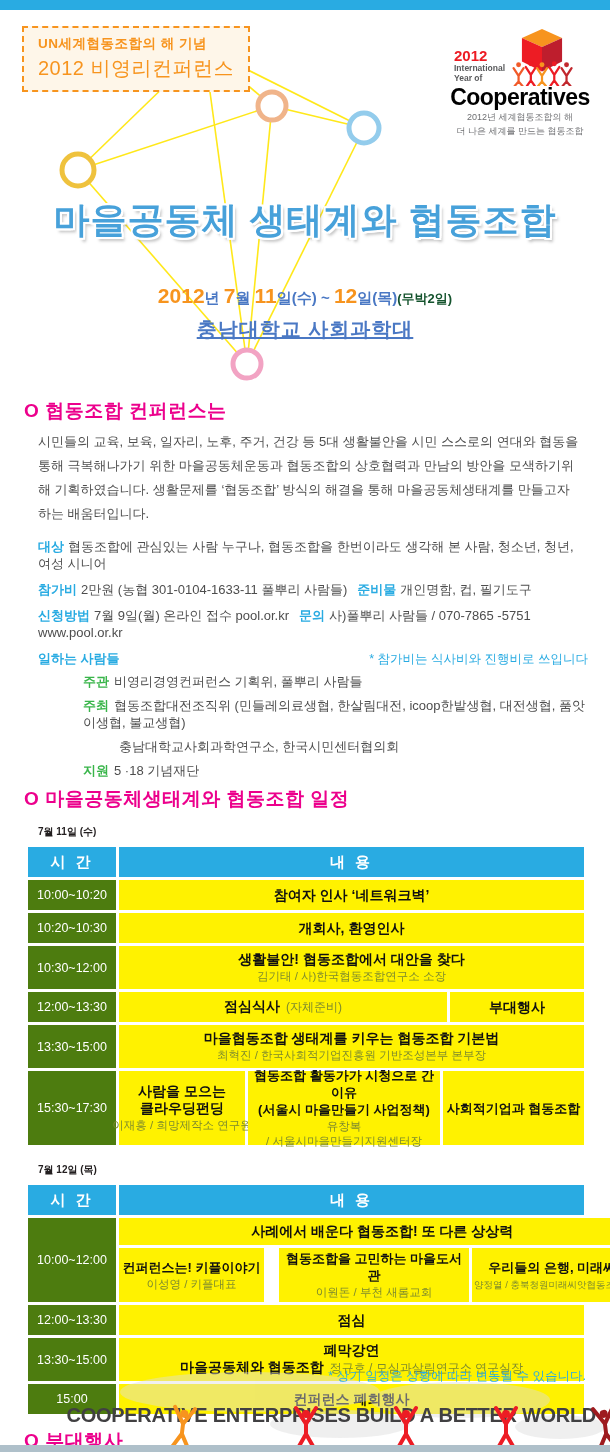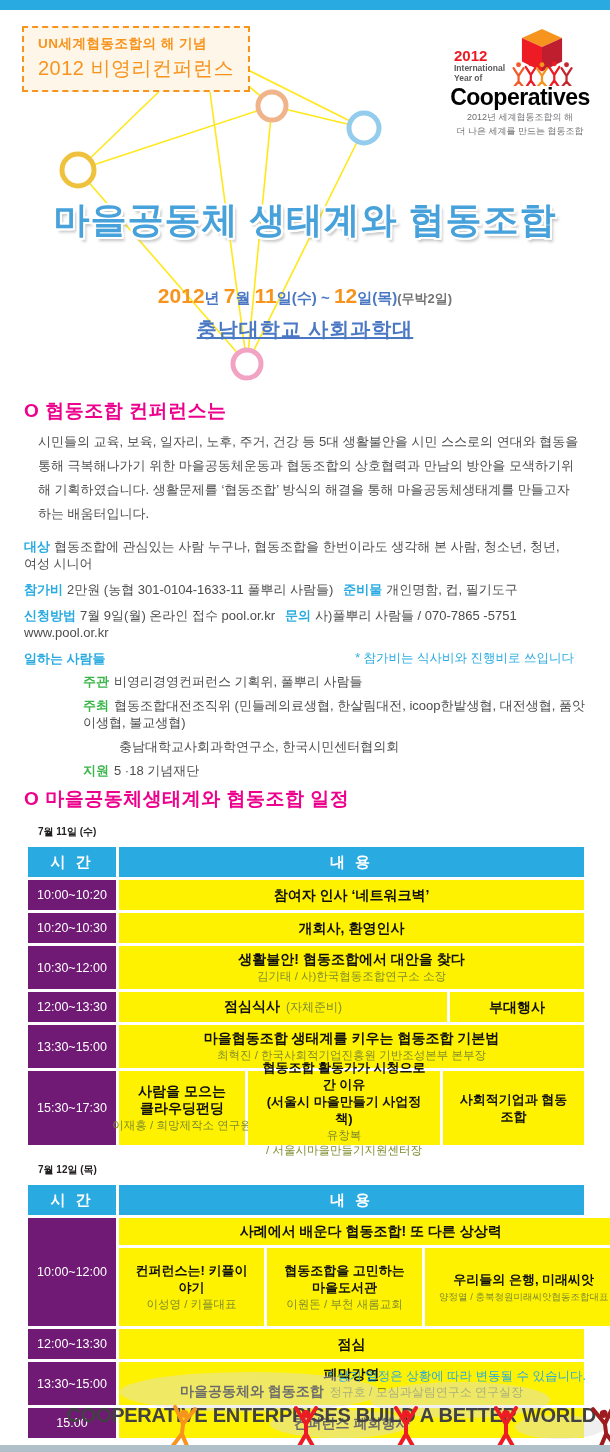--- a/index.html
+++ b/index.html
@@ -36,69 +36,69 @@
     text-align:center; font-size:36px; font-weight:bold; letter-spacing:1px;
     color:#47A1DA;
     text-shadow:
       -2px -2px 0 #fff, 2px -2px 0 #fff, -2px 2px 0 #fff, 2px 2px 0 #fff,
       0 -2px 0 #fff, 0 2px 0 #fff, -2px 0 0 #fff, 2px 0 0 #fff,
       3px 4px 3px rgba(120,120,120,0.45);
   }
   .date { position:absolute; top:284px; left:0; width:610px; text-align:center; z-index:1; }
   .dn { color:#F7941E; font-size:21px; font-weight:bold; }
   .ds { color:#4A78C4; font-size:15px; font-weight:bold; }
-  .dov { color:#737373; font-size:13px; font-weight:bold; }
+  .dov { color:#14532d; font-size:13px; font-weight:bold; }
   .venue { position:absolute; top:316px; left:0; width:610px; text-align:center; z-index:1;
            color:#4A78C4; font-size:20px; font-weight:bold; letter-spacing:1px;text-decoration:underline; }
 
   
   .sec-h { margin:6px 0 0 24px; color:#EC008C; font-size:19px; font-weight:bold; letter-spacing:0.5px; }
   .sec-h .bullet { margin-right:6px; }
   .intro-body { margin:6px 0 0 38px; width:548px; font-size:13px; line-height:24px; color:#4d4d4d; }
 
-  .info { margin:12px 0 0 24px; width:550px; font-size:13px; }
+  .info { margin:12px 0 0 38px; width:550px; font-size:13px; }
   .info-line { margin-bottom:9px; line-height:17px; }
   .lb { color:#29ABE2; font-weight:bold; margin-right:4px; }
   .lb2 { color:#29ABE2; font-weight:bold; margin:0 4px 0 10px; }
-  .staff-line { display:flex; justify-content:space-between; margin-bottom:5px; }
+  .staff-line { display:flex; justify-content:space-between; margin-bottom:5px;align-items:center; }
   .note-blue { color:#29ABE2; font-size:12.5px; }
   .org { margin:2px 0 0 83px; width:505px; font-size:13px; }
   .org-line { margin-bottom:7px; line-height:17px; }
   .lg { color:#39B54A; font-weight:bold; margin-right:5px; }
   .org-cont { margin:0 0 7px 36px; line-height:17px; }
 
   
   .day-label { margin:13px 0 0 38px; font-size:10px; font-weight:bold; color:#231F20; }
   .tbl { margin:8px 0 0 28px; width:556px; display:flex; flex-direction:column; gap:3px; }
   .trow { display:flex; gap:3px; align-items:stretch; }
   .th-time, .th-content {
     background:#29ABE2; color:#fff; font-size:15px; font-weight:bold; letter-spacing:3px;
     height:30px; display:flex; align-items:center; justify-content:center;
   }
   .th-time { width:88px; flex:none; }
   .th-content { flex:1; }
   .time {
-    width:88px; flex:none; background:#701a75; color:#fff; font-size:12.5px;
+    width:88px; flex:none; background:#4d7c0f; color:#fff; font-size:12.5px;
     display:flex; align-items:center; justify-content:center;text-align:center;
   }
   .cc {
     flex:1; background:#FFF200; display:flex; flex-direction:column;
-    justify-content:center; align-items:center; text-align:center; padding:14px;
+    justify-content:center; align-items:center; text-align:center; padding:2px;
   }
   .ct { font-size:14px; font-weight:bold; color:#101010; line-height:17px; white-space:pre-line; }
   .ct-sm { font-size:13px; }
   .sp { font-size:11.5px; color:#7E8B2D; line-height:15px; white-space:pre-line; margin-top:1px; }
   .sp-xs { font-size:9.5px; }
   .olive { color:#7E8B2D; font-weight:normal; font-size:12px; }
   .h30 { height:30px; } .h43 { height:43px; } .h74 { height:74px; }
   .w328 { flex:none; width:328px; }
   .w126 { flex:none; width:126px; }
   .w192 { flex:none; width:192px; }
   .w145 { flex:none; width:145px; }
-  .w185 { flex:none; width:155px; }
+  .w185 { flex:none; width:190px;margin-left:12px; }
   .r1wrap { flex:1; display:flex; flex-direction:column; gap:3px; }
   .banner { height:27px; background:#FFF200; display:flex; align-items:center; justify-content:center;
             font-size:14px; font-weight:bold; color:#101010; }
   .cells { flex:1; display:flex; gap:3px; min-height:38px; }
   .inline-row { display:flex; align-items:baseline; gap:6px; justify-content:center; flex-wrap:wrap; }
   .change-note { position:absolute; top:1368px; right:24px; color:#29ABE2; font-size:12.5px; z-index:3; }
 
   
   .map-svg { position:absolute; top:1372px; left:0; z-index:0; }
   .slogan { position:absolute; top:1404px; left:0; width:596px; text-align:right; z-index:1;

